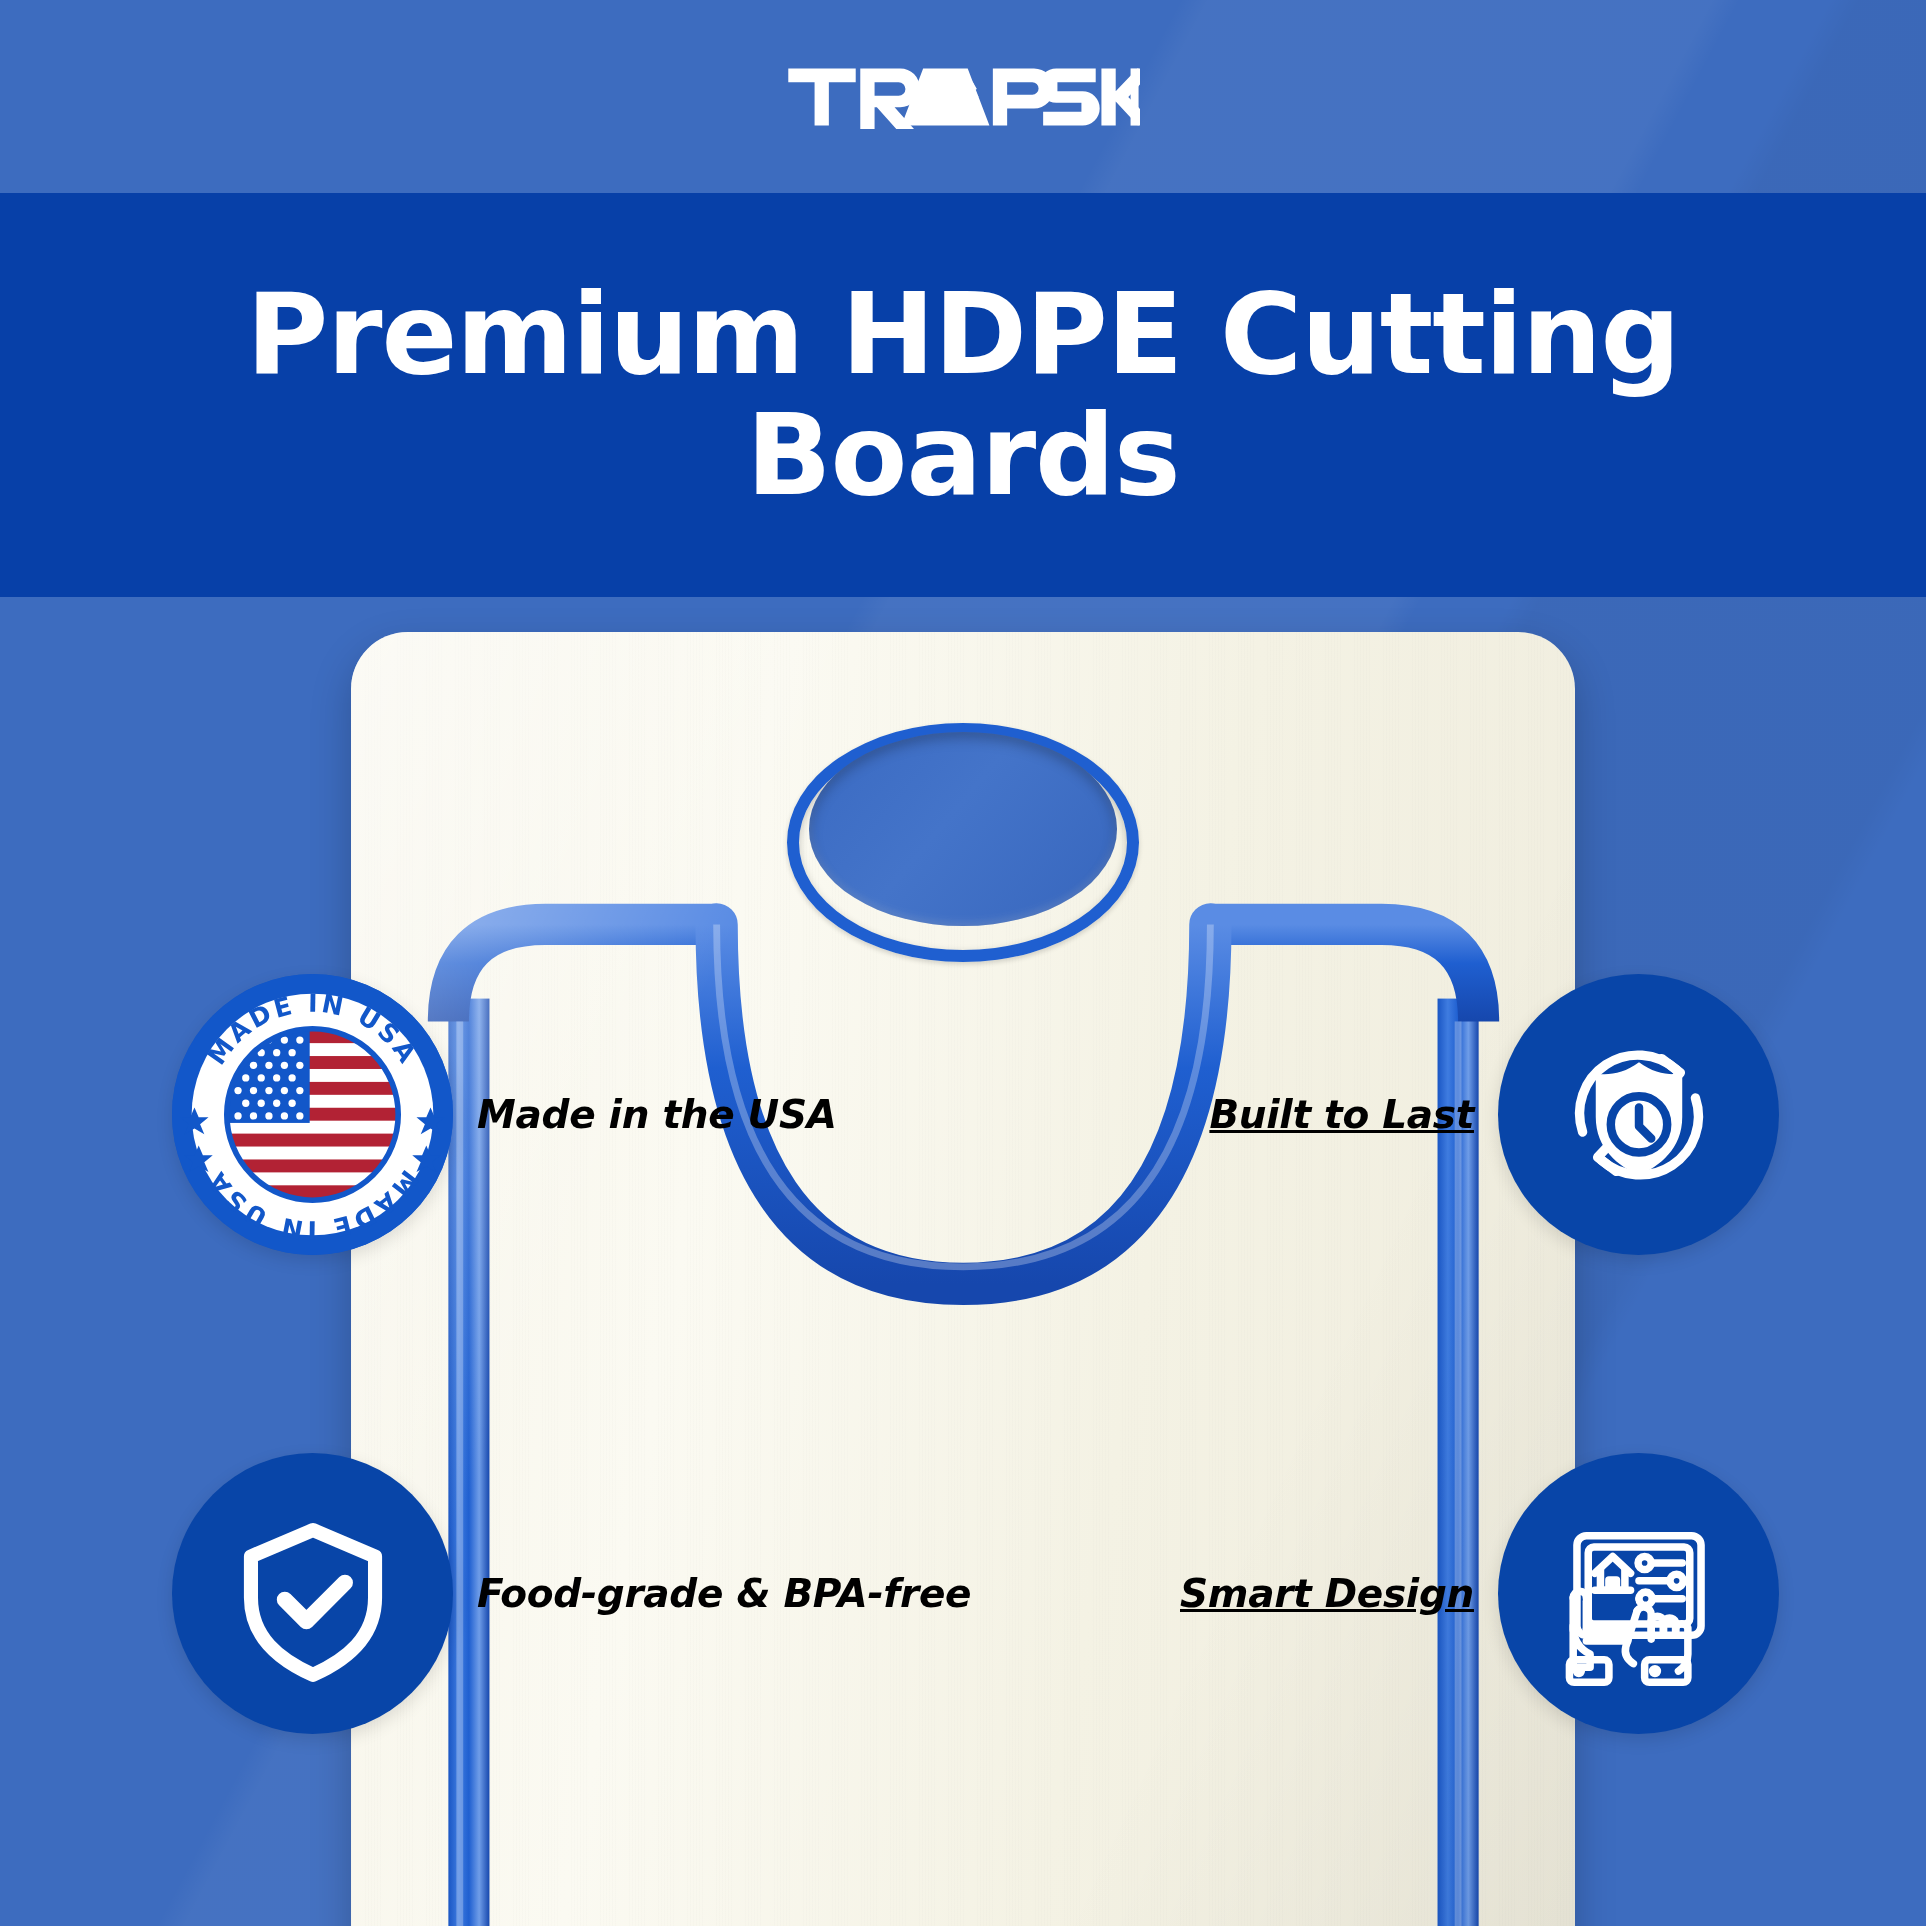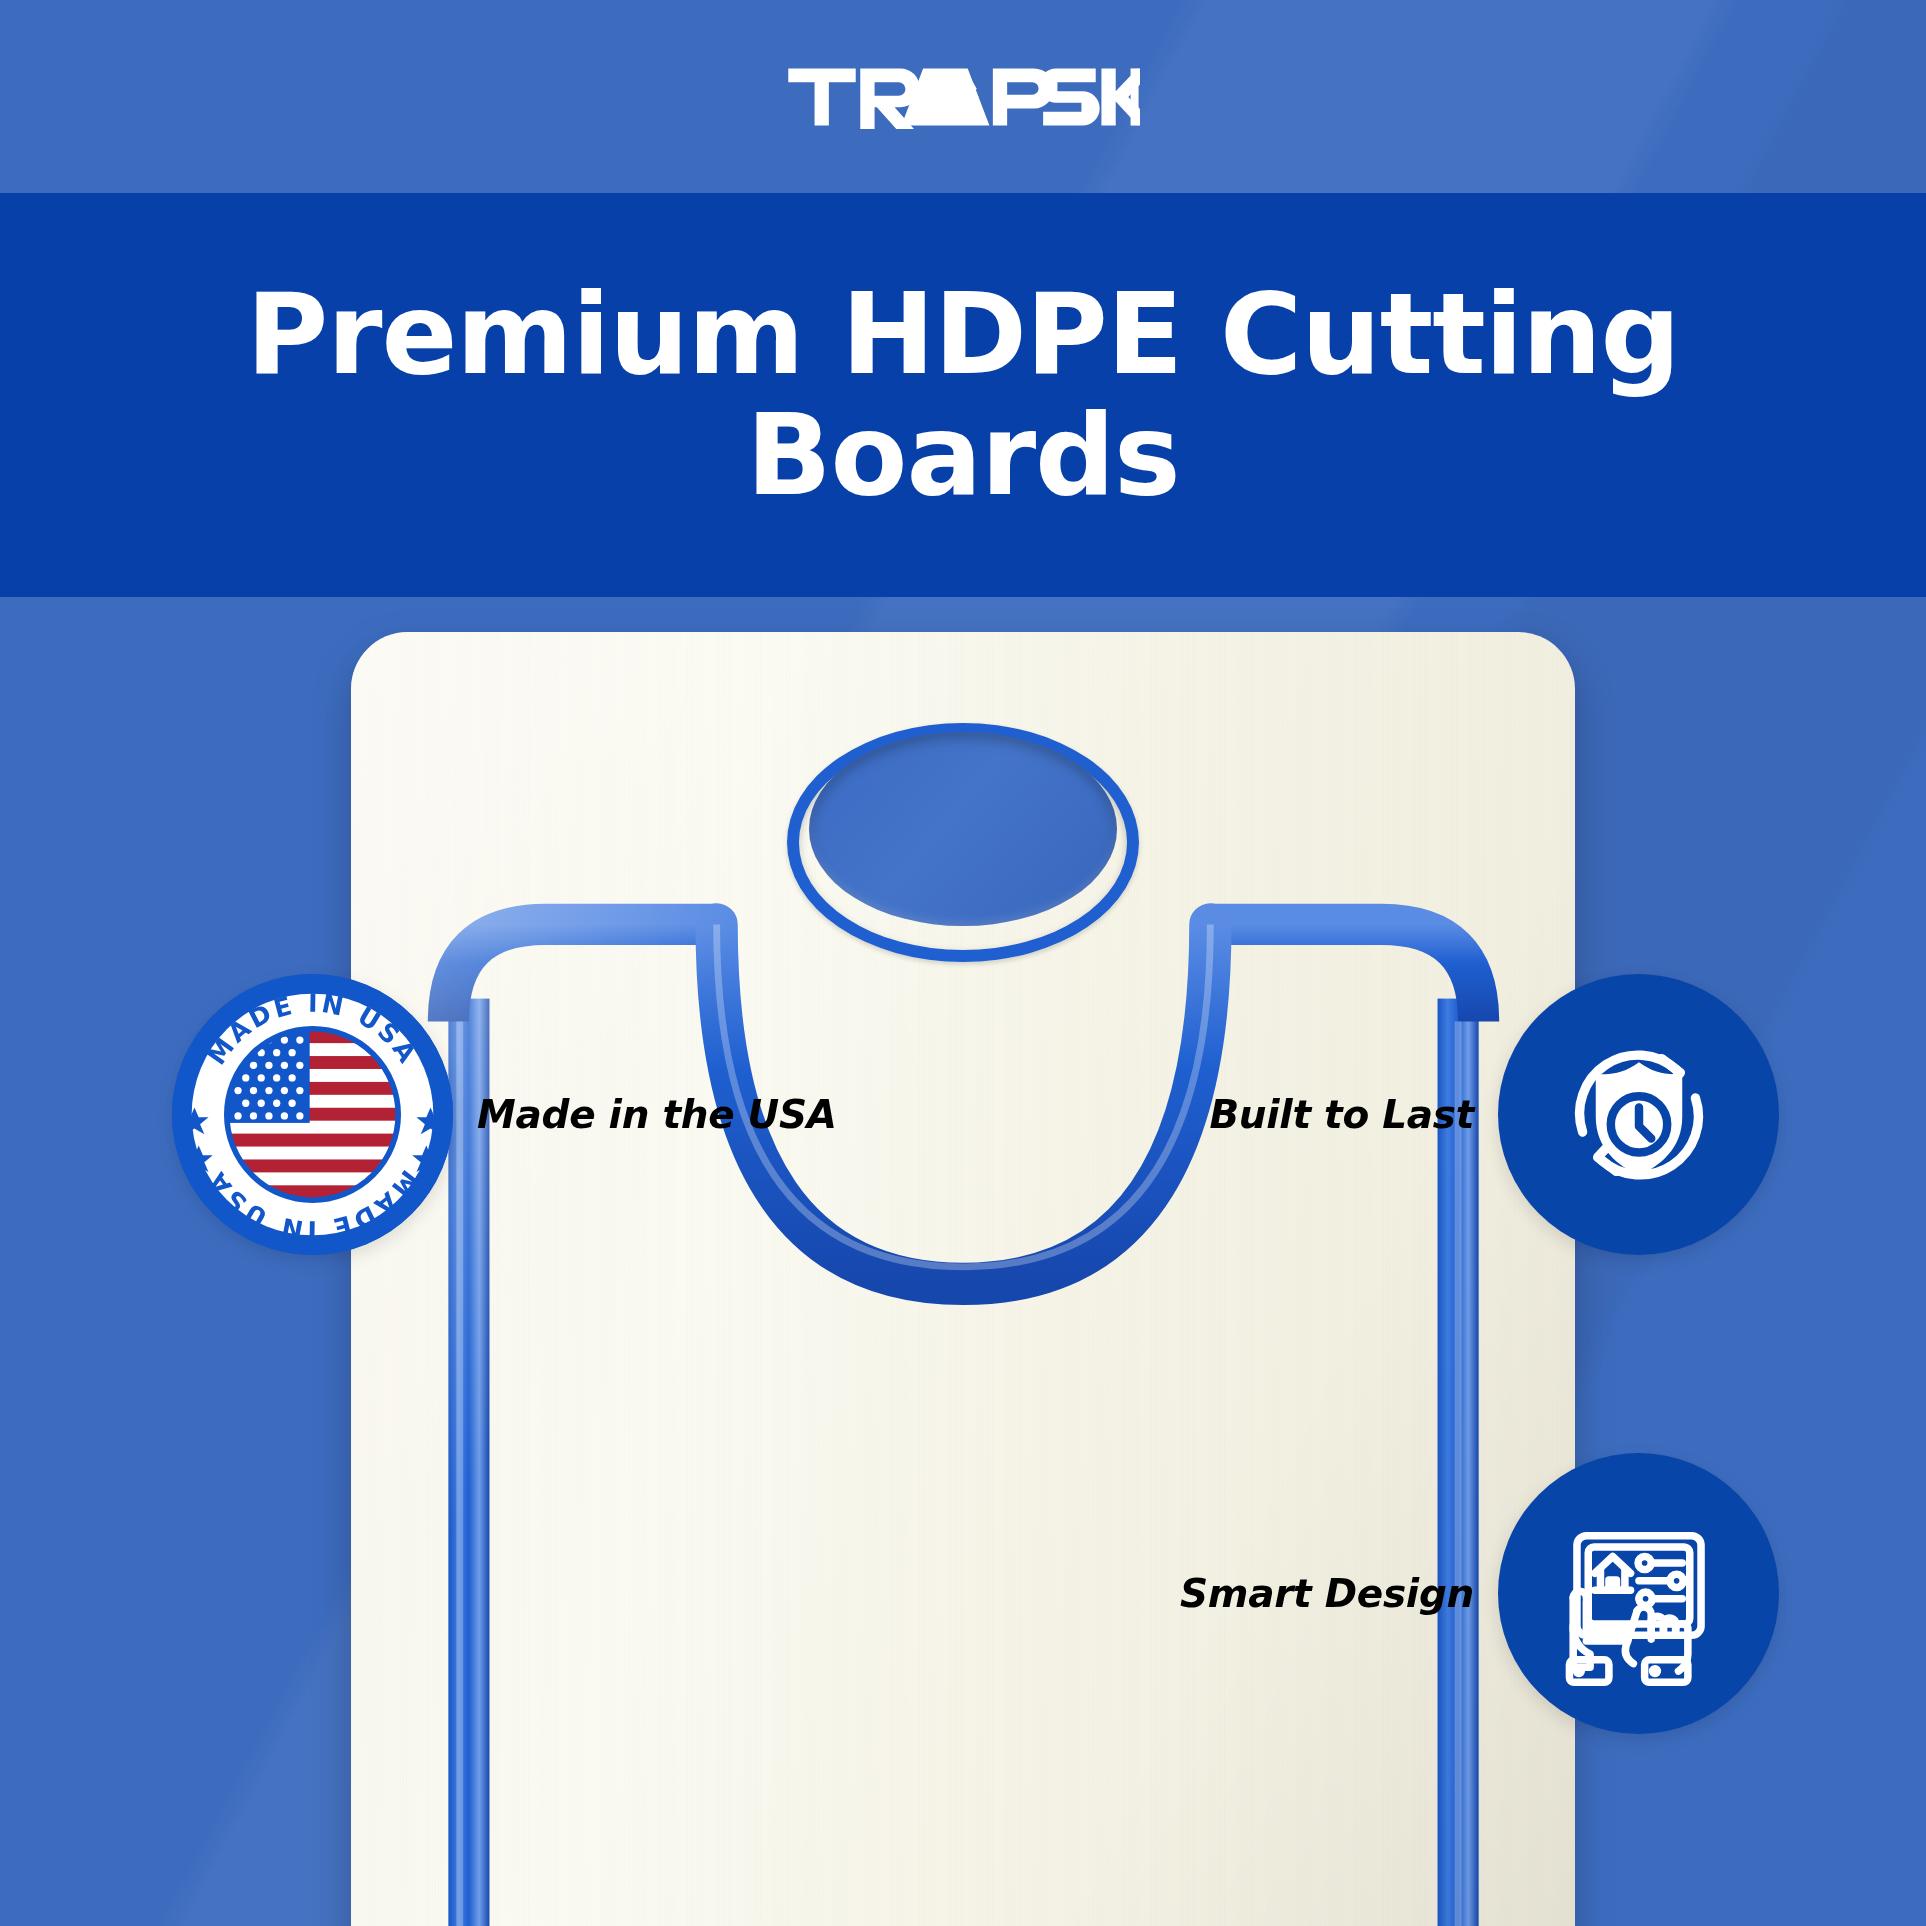--- a/index.html
+++ b/index.html
@@ -130,21 +130,21 @@
     font-size:39px;
     font-weight:bold;
     font-style:italic;
     color:#000000;
     white-space:nowrap;
     letter-spacing:-0.3px;
     font-family:"DejaVu Sans", sans-serif;
   }
   .feature.left .label{margin-left:24px;}
   .feature.right{flex-direction:row-reverse;}
-  .feature.right .label{margin-right:24px;}
+  .feature.right .label{margin-right:24px;text-decoration:underline;}
 
   
   #feat-usa  {left:172px; top:974px;}
   #feat-built{right:147px; top:974px;}
   #feat-food {left:172px; top:1453px;}
   #feat-smart{right:147px; top:1453px;}
 </style>
 </head>
 <body>
 
@@ -318,20 +318,29 @@
 
         <path d="M100 44 c16 12 32 14 46 12 v46 c0 34 -24 52 -46 62 c-22 -10 -46 -28 -46 -62 V56 c14 2 30 0 46 -12 z" fill="#ffffff"></path>
 
         <circle cx="100" cy="110" r="30" fill="none" stroke="#0845a8" stroke-width="9"></circle>
         <path d="M100 92 v20 l13 13" fill="none" stroke="#0845a8" stroke-width="9" stroke-linecap="round" stroke-linejoin="round"></path>
       </svg>
     </div>
     <div class="label">Built to Last</div>
   </div>
 
+  <div class="feature left" id="feat-food">
+    <div class="icon-circle">
+      <svg viewBox="0 0 200 200">
+        <path d="M100 32 L166 60 v44 c0 42 -30 66 -66 82 c-36 -16 -66 -40 -66 -82 V60 z" fill="none" stroke="#ffffff" stroke-width="15" stroke-linejoin="round"></path>
+        <polyline points="70,106 93,129 134,88" fill="none" stroke="#ffffff" stroke-width="17" stroke-linecap="round" stroke-linejoin="round"></polyline>
+      </svg>
+    </div>
+    <div class="label">Food-grade &amp; BPA-free</div>
+  </div>
 
   <div class="feature right" id="feat-smart">
     <div class="icon-circle">
       <svg viewBox="0 0 200 200">
         <g fill="none" stroke="#ffffff" stroke-width="8" stroke-linecap="round" stroke-linejoin="round">
 
           <rect x="34" y="38" width="132" height="106" rx="10"></rect>
           <rect x="46" y="50" width="108" height="82" rx="6"></rect>
 
           <polyline points="53,78 72,60 91,78"></polyline>

